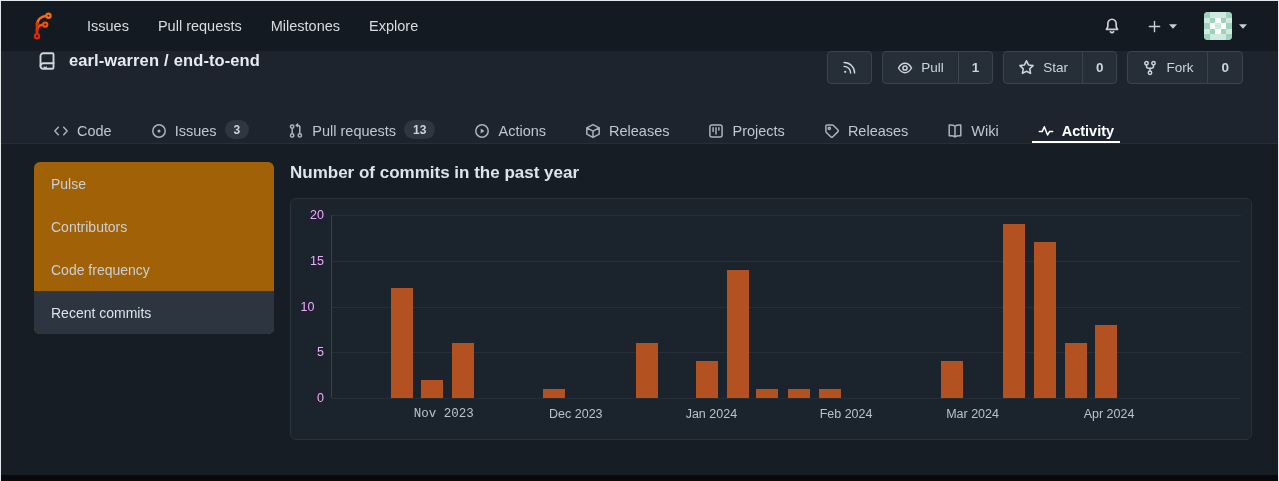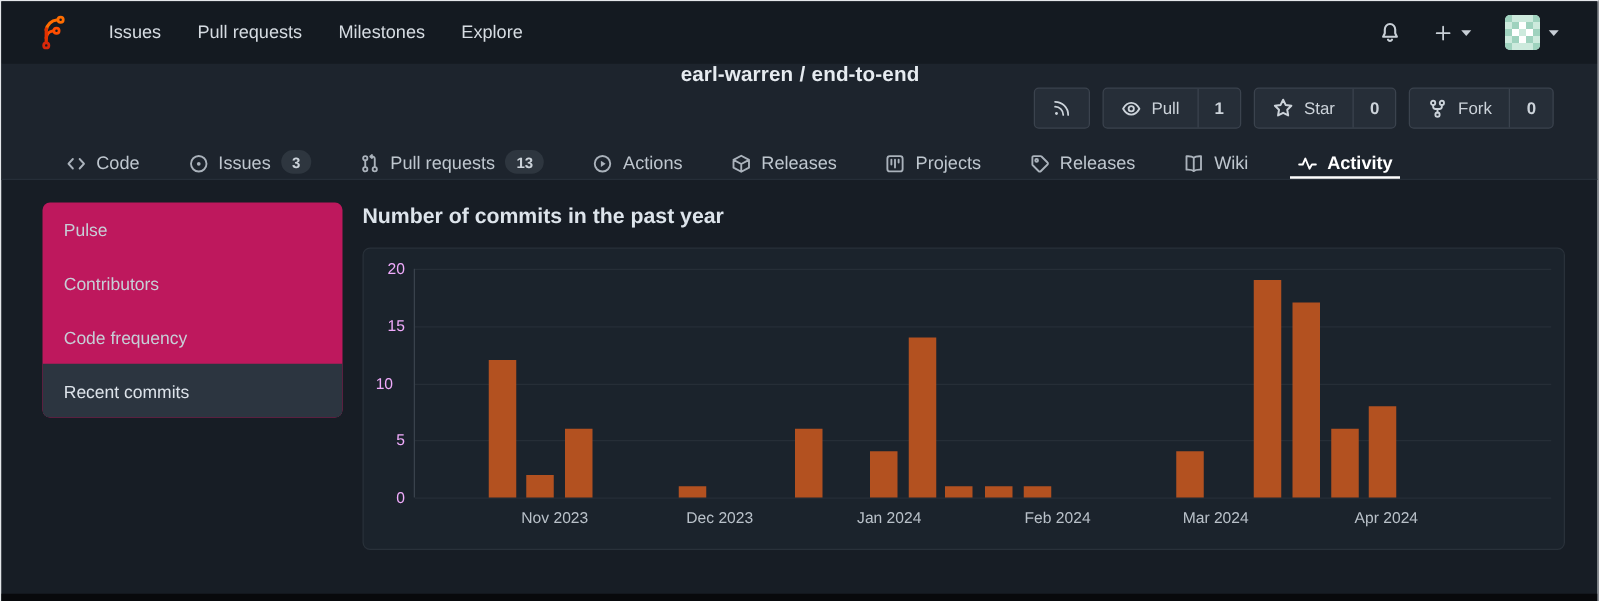--- a/index.html
+++ b/index.html
@@ -22,21 +22,21 @@
   .logo { width: 26px; height: 28px; margin-right: 32px; cursor: pointer; }
   .nav-link { color: #d6dce2; font-size: 14.5px; margin-right: 29px; cursor: pointer; }
   .nav-right { margin-left: auto; display: flex; align-items: center; gap: 26px; }
   .nav-icon-btn { color: #c8cfd6; display: flex; align-items: center; gap: 6px; cursor: pointer; }
   .caret { width: 10px; height: 7px; }
   .caret svg { display:block; }
   .avatar { width: 28px; height: 28px; border-radius: 4px; overflow: hidden; }
 
   
   .header-section { background: #1d242d; border-bottom: 1px solid #262e38; }
-  .repo-row { height: 51px; display: flex; align-items: center; padding: 0 35px 0 36px; flex-direction: column; }
+  .repo-row { height: 51px; display: flex; align-items: flex-start; padding: 0 35px 0 36px; }
   .repo-icon { color: #cfd6dc; margin-right: 12px; }
   .repo-title { font-size: 16.5px; font-weight: 700; color: #e6ebf0; letter-spacing: .1px; }
   .repo-title .sep { font-weight: 700; padding: 0 5px; }
   .repo-title span { cursor: pointer; }
 
   .btn-group { margin-left: auto; display: flex; gap: 10px; }
   .btn { height: 33px; background: #262e38; border: 1px solid #3b434e; border-radius: 4px;
          color: #ccd3da; font-size: 13.5px; display: flex; align-items: stretch; cursor: pointer; }
   .btn .label-part { display: flex; align-items: center; gap: 8px; padding: 0 14px; }
   .btn .count { border-left: 1px solid #3b434e; padding: 0 13px; display: flex; align-items: center; font-weight: 600; }
@@ -46,21 +46,21 @@
   .tabs { display: flex; gap: 27px; padding: 0 28px 0 46px; height: 41px; }
   .tab { display: flex; align-items: flex-end; gap: 8px; color: #bfc7cf; font-size: 14.5px;
          padding: 0 6px 2px 6px; cursor: pointer; border-bottom: 2px solid transparent; }
   .tab .ic { color: #aab2bb; }
   .tab.active { color: #ffffff; font-weight: 700; border-bottom-color: #ffffff; }
   .tab.active .ic { color: #ffffff; }
   .badge { background: #2e363f; border-radius: 10px; padding: 2.5px 9px; font-size: 12px; color: #ccd3da; font-weight: 600; }
 
   
   .content { display: flex; align-items: flex-start; padding: 18px 26px 0 33px; }
-  .sidebar { width: 240px; background: #be185d; border-radius: 6px; overflow: hidden; }
+  .sidebar { width: 240px; background: #a16207; border-radius: 6px; overflow: hidden; }
   .side-item { height: 43px; display: flex; align-items: center; padding: 0 17px;
                color: #c7cfd7; font-size: 14px; cursor: pointer; }
   .side-item.active { background: #2c3540; color: #dde3ea; }
 
   .main { flex: 1; margin-left: 16px; }
   .main h2 { font-size: 17px; font-weight: 700; color: #dde4eb; line-height: 21px; margin-bottom: 15px; }
 
   .chart-panel { position: relative; height: 242px; background: #1b232c;
                  border: 1px solid #29313a; border-radius: 6px; }
   .plot { position: absolute; left: 40px; top: 16px; width: 910px; height: 183px;
@@ -298,21 +298,21 @@
             <div class="bar" style="left: calc(47.9% - 11px); height: 5%; background: rgb(179, 81, 32);"></div>
             <div class="bar" style="left: calc(51.4% - 11px); height: 5%; background: rgb(179, 81, 32);"></div>
             <div class="bar" style="left: calc(54.8% - 11px); height: 5%; background: rgb(179, 81, 32);"></div>
             <div class="bar" style="left: calc(68.2% - 11px); height: 20%; background: rgb(179, 81, 32);"></div>
             <div class="bar" style="left: calc(75% - 11px); height: 95%; background: rgb(179, 81, 32);"></div>
             <div class="bar" style="left: calc(78.4% - 11px); height: 85%; background: rgb(179, 81, 32);"></div>
             <div class="bar" style="left: calc(81.8% - 11px); height: 30%; background: rgb(179, 81, 32);"></div>
             <div class="bar" style="left: calc(85.1% - 11px); height: 40%; background: rgb(179, 81, 32);"></div>
           </div>
         <div class="x-axis">
-            <div class="x-label" style="left: 12.4%;">Nov 2023</div>
+            <div class="x-label" style="left: 12.4%; font-family: Liberation Mono, monospace;">Nov 2023</div>
             <div class="x-label" style="left: 26.9%;">Dec 2023</div>
             <div class="x-label" style="left: 41.8%;">Jan 2024</div>
             <div class="x-label" style="left: 56.6%;">Feb 2024</div>
             <div class="x-label" style="left: 70.5%;">Mar 2024</div>
             <div class="x-label" style="left: 85.5%;">Apr 2024</div>
           </div>
       </div>
     </div>
   </div>
 

